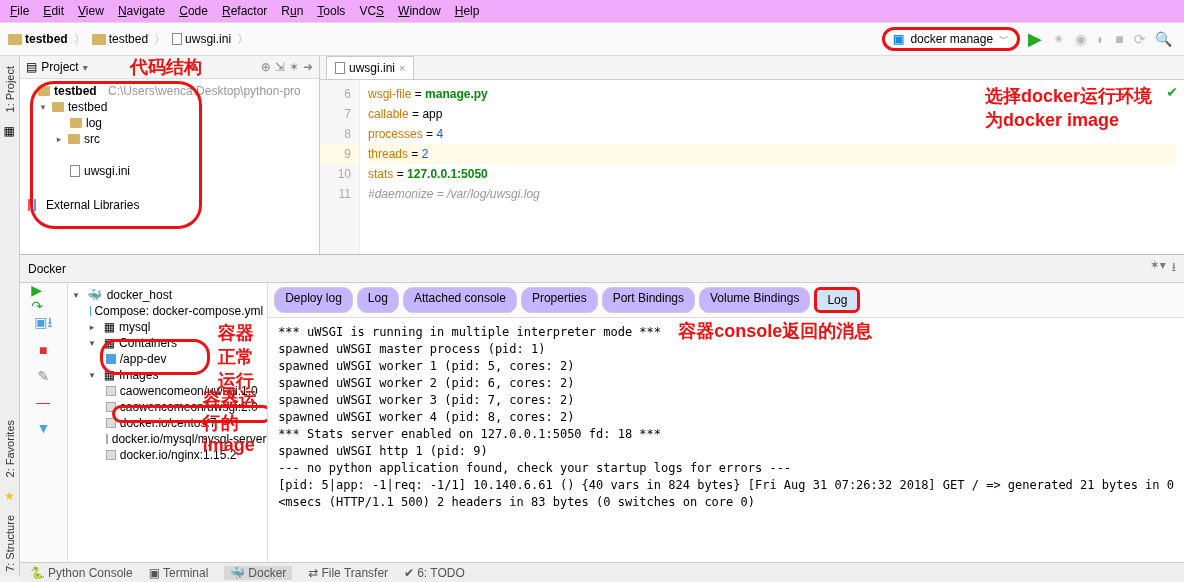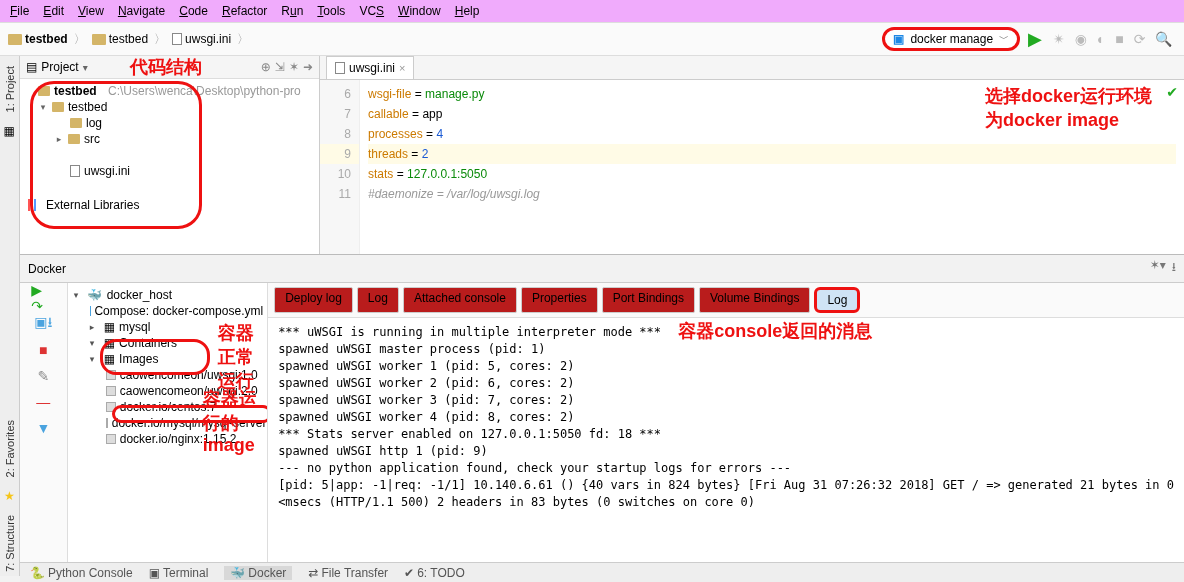--- a/index.html
+++ b/index.html
@@ -38,38 +38,38 @@
 .lib-icon span { display: inline-block; width: 2px; height: 12px; margin-right: 1px; }
 .annot { position: absolute; color: #e11; font-weight: bold; font-family: "Microsoft YaHei", sans-serif; font-size: 18px; pointer-events: none; z-index: 10; }
 .red-round { border: 3px solid #e11; border-radius: 16px; position: absolute; pointer-events: none; z-index: 9; }
 .editor { flex: 1; background: #fff; display: flex; flex-direction: column; position: relative; }
 .tab-row { display: flex; background: #f5f5f5; border-bottom: 1px solid #ccc; padding-left: 6px; }
 .ed-tab { display: flex; align-items: center; gap: 4px; padding: 4px 8px; background: #fff; border: 1px solid #ccc; border-bottom: none; font-size: 12px; }
 .ed-tab .close { color: #999; font-size: 11px; }
 .gutter-code { display: flex; flex: 1; font-family: "Consolas", monospace; font-size: 13px; }
 .gutter { width: 40px; background: #f7f7f7; color: #aaa; text-align: right; padding: 4px 8px 4px 0; line-height: 20px; border-right: 1px solid #eee; }
 .code { flex: 1; padding: 4px 8px; line-height: 20px; white-space: pre; }
-.kw { color: #cc7a00; } .str { color: #0a8a0a; } .num { color: #1a5ad4; } .cmt { color: #999; font-style: italic; }
+.kw { color: #cc7a00; } .str { color: #0a8a0a; font-weight: bold; } .num { color: #1a5ad4; } .cmt { color: #999; font-style: italic; }
 .hl-line { background: #fffbe6; display: block; width: 100%; }
 .check { position: absolute; right: 6px; top: 28px; color: #2a2; font-size: 14px; }
 .docker-hdr { background: #f2f2f2; border-top: 1px solid #bbb; border-bottom: 1px solid #ccc; padding: 3px 8px; display: flex; align-items: center; }
 .docker-hdr .tools { margin-left: auto; display: flex; gap: 6px; color: #777; }
 .lower { flex: 1; display: flex; background: #fff; }
 .docker-left { width: 64px; background: #fafafa; border-right: 1px solid #ddd; display: flex; flex-direction: column; align-items: center; gap: 8px; padding-top: 6px; }
 .dl-ico { width: 24px; height: 18px; display: flex; align-items: center; justify-content: center; color: #888; font-size: 14px; }
 .docker-tree { width: 270px; border-right: 1px solid #ddd; padding: 4px 0; position: relative; overflow: hidden; }
 .dt-node { display: flex; align-items: center; gap: 4px; padding: 1px 4px; white-space: nowrap; font-size: 12px; }
 .dt-node .arrow { width: 10px; font-size: 9px; color: #555; }
 .whale { color: #1e88e5; font-weight: bold; }
 .cube-b { width: 10px; height: 10px; background: #4aa3df; display: inline-block; }
 .cube-g { width: 10px; height: 10px; background: #ddd; border: 1px solid #aaa; display: inline-block; }
 .di1 { padding-left: 6px; } .di2 { padding-left: 22px; } .di3 { padding-left: 38px; }
 .docker-right { flex: 1; display: flex; flex-direction: column; position: relative; }
 .dr-tabs { display: flex; gap: 4px; padding: 4px 6px; background: #fafafa; border-bottom: 1px solid #ddd; }
-.dr-tab { padding: 3px 10px; background: #b91c1c; border: 1px solid #ccc; border-radius: 2px; font-size: 12px; }
+.dr-tab { padding: 3px 10px; background: #c4b5fd; border: 1px solid #ccc; border-radius: 10px; font-size: 12px; }
 .dr-tab.active { background: #cfe3f5; }
 .log-red-box { border: 3px solid #e11; border-radius: 6px; }
 .console { flex: 1; padding: 6px 10px; font-family: "Consolas", monospace; font-size: 12px; line-height: 17px; white-space: pre; overflow: hidden; }
 .bottom-bar { position: absolute; left: 20px; right: 0; bottom: 0; height: 20px; background: #eee; border-top: 1px solid #ccc; display: flex; align-items: center; gap: 16px; padding: 0 10px; font-size: 11px; color: #555; }
 .bb-item { display: flex; align-items: center; gap: 3px; }
 .bb-item.active { background: #d8d8d8; padding: 0 6px; }
 </style>
 </head>
 <body>
 
@@ -229,20 +229,24 @@
       <div class="dt-node di2">
           <span class="arrow">▸</span>
           <span>▦</span>
           <span>mysql</span>
         </div>
       <div class="dt-node di2">
           <span class="arrow">▾</span>
           <span>▦</span>
           <span>Containers</span>
         </div>
+      <div class="dt-node di3">
+          <span class="cube-b"></span>
+          <span>/app-dev</span>
+        </div>
       <div class="dt-node di2">
           <span class="arrow">▾</span>
           <span>▦</span>
           <span>Images</span>
         </div>
       <div class="dt-node di3">
           <span class="cube-g"></span>
           <span>caowencomeon/uwsgi:1.0</span>
         </div>
       <div class="dt-node di3">

